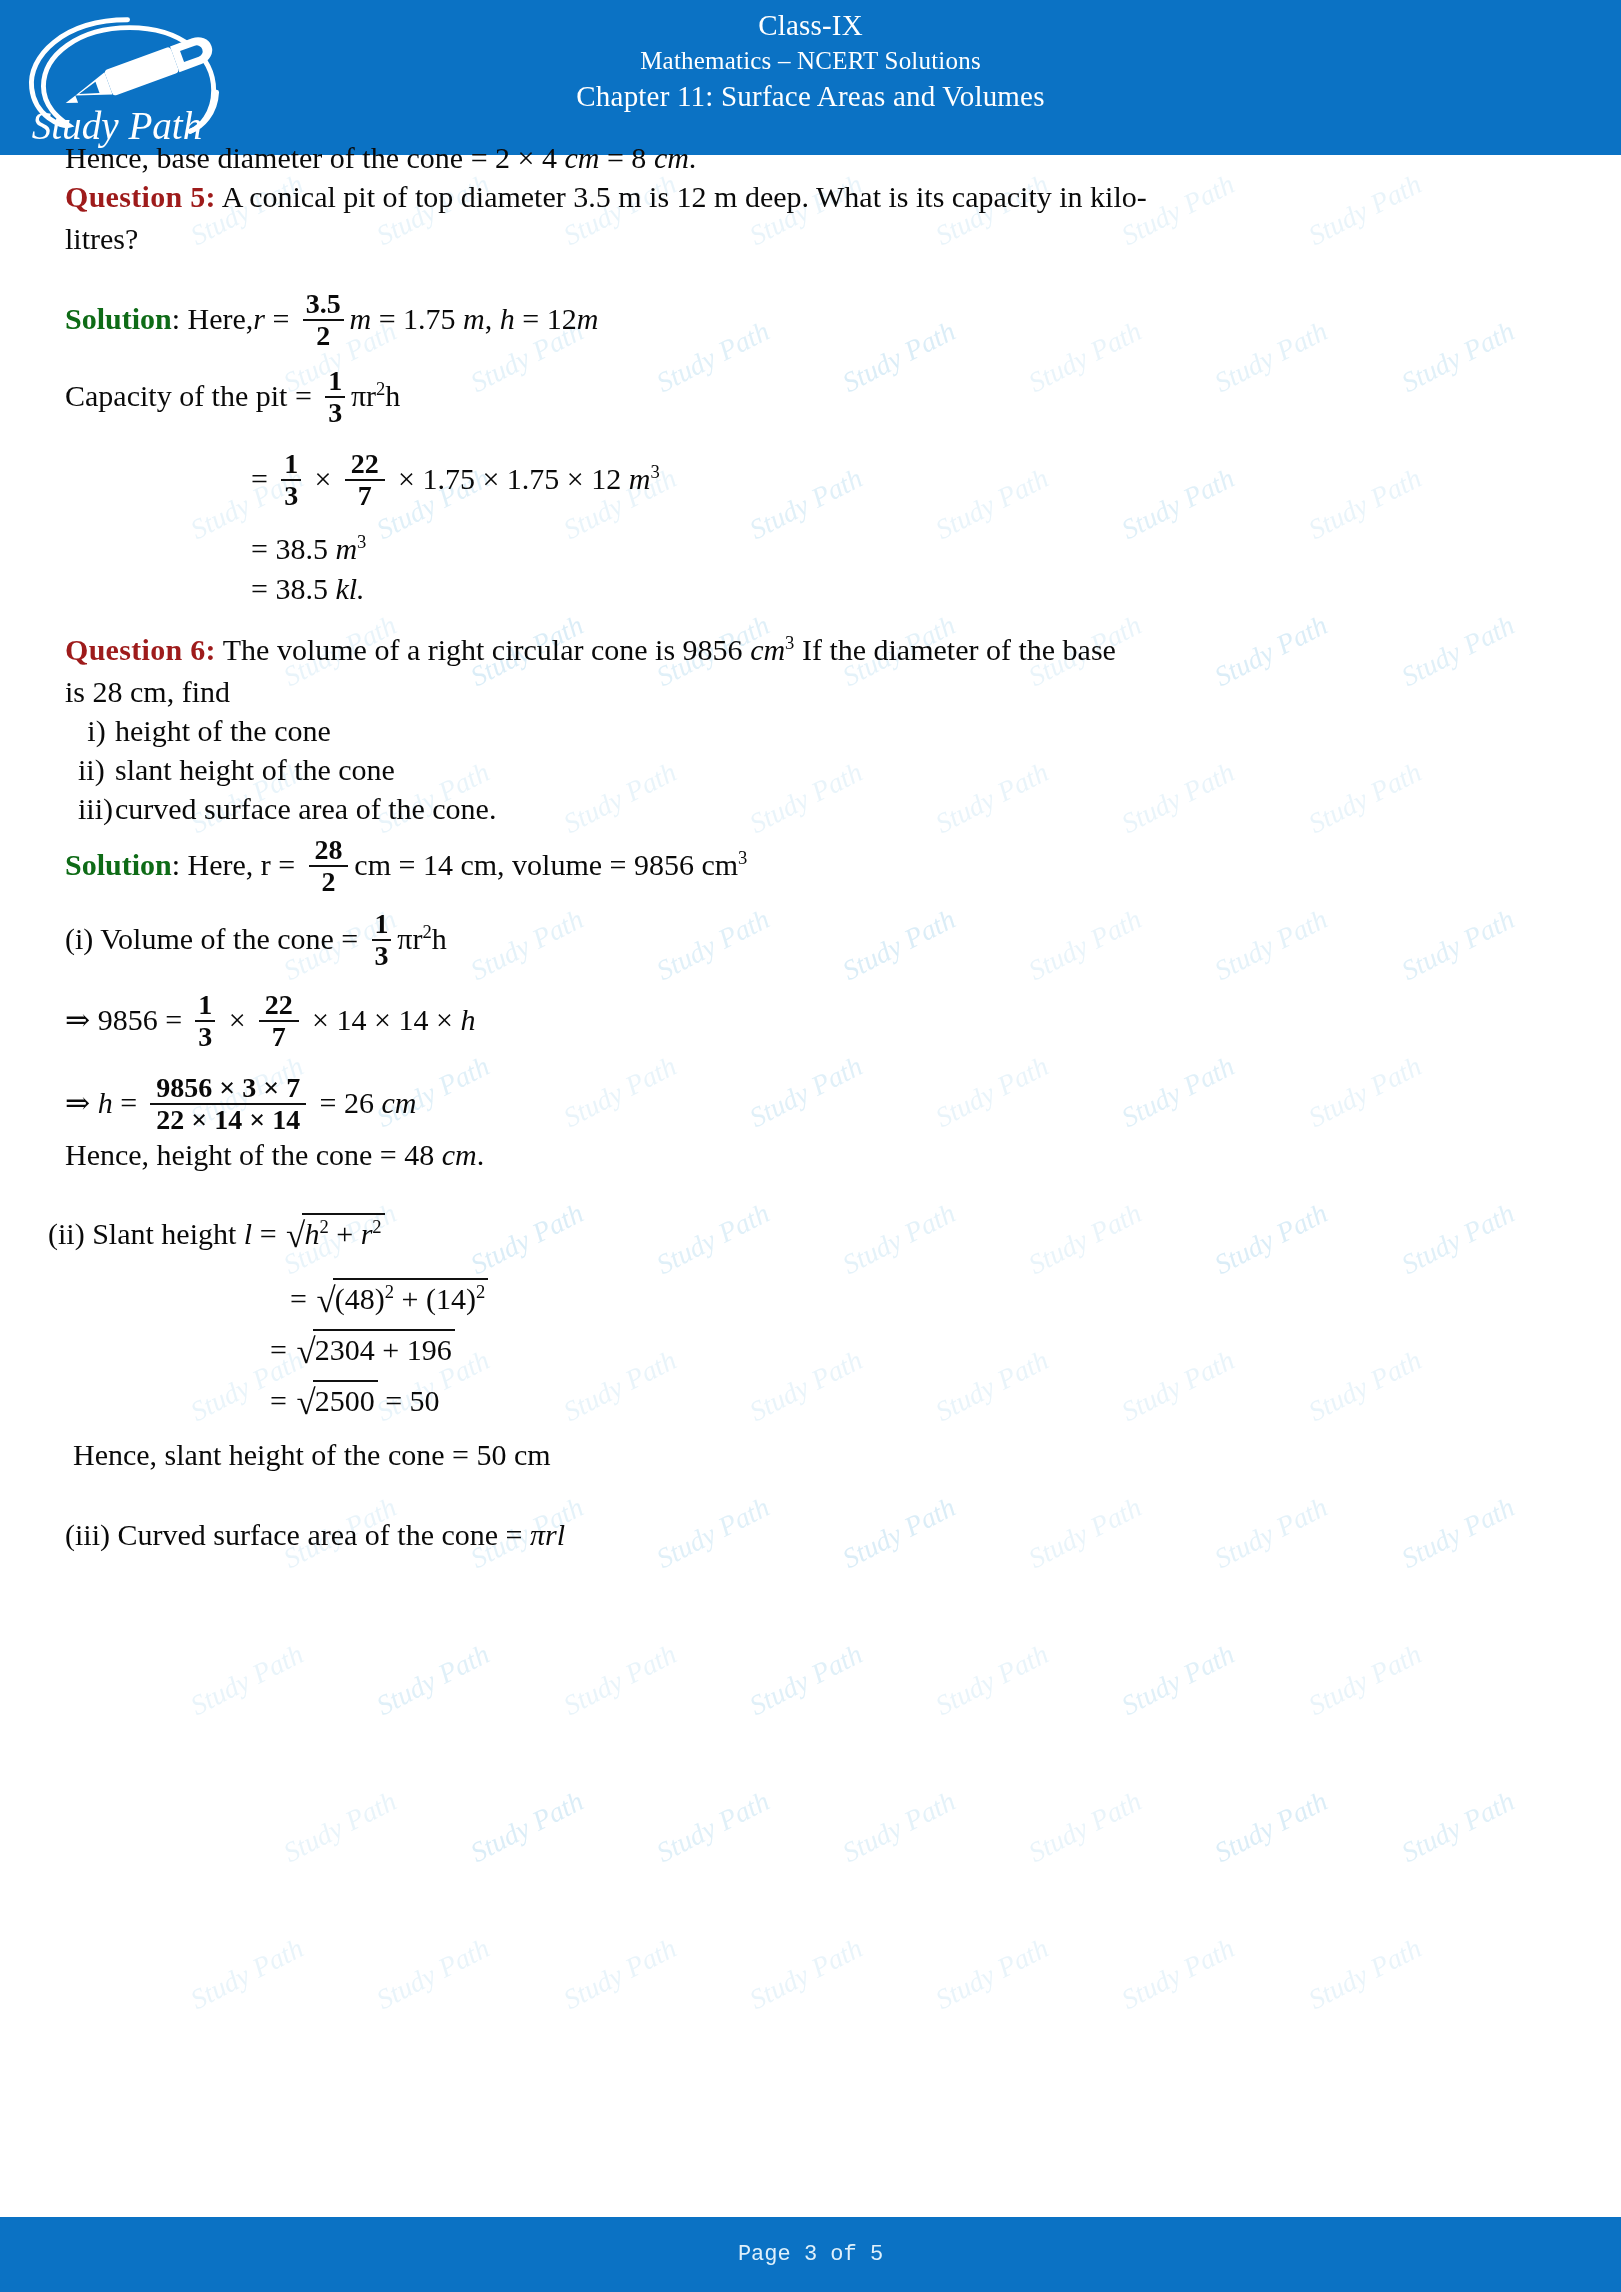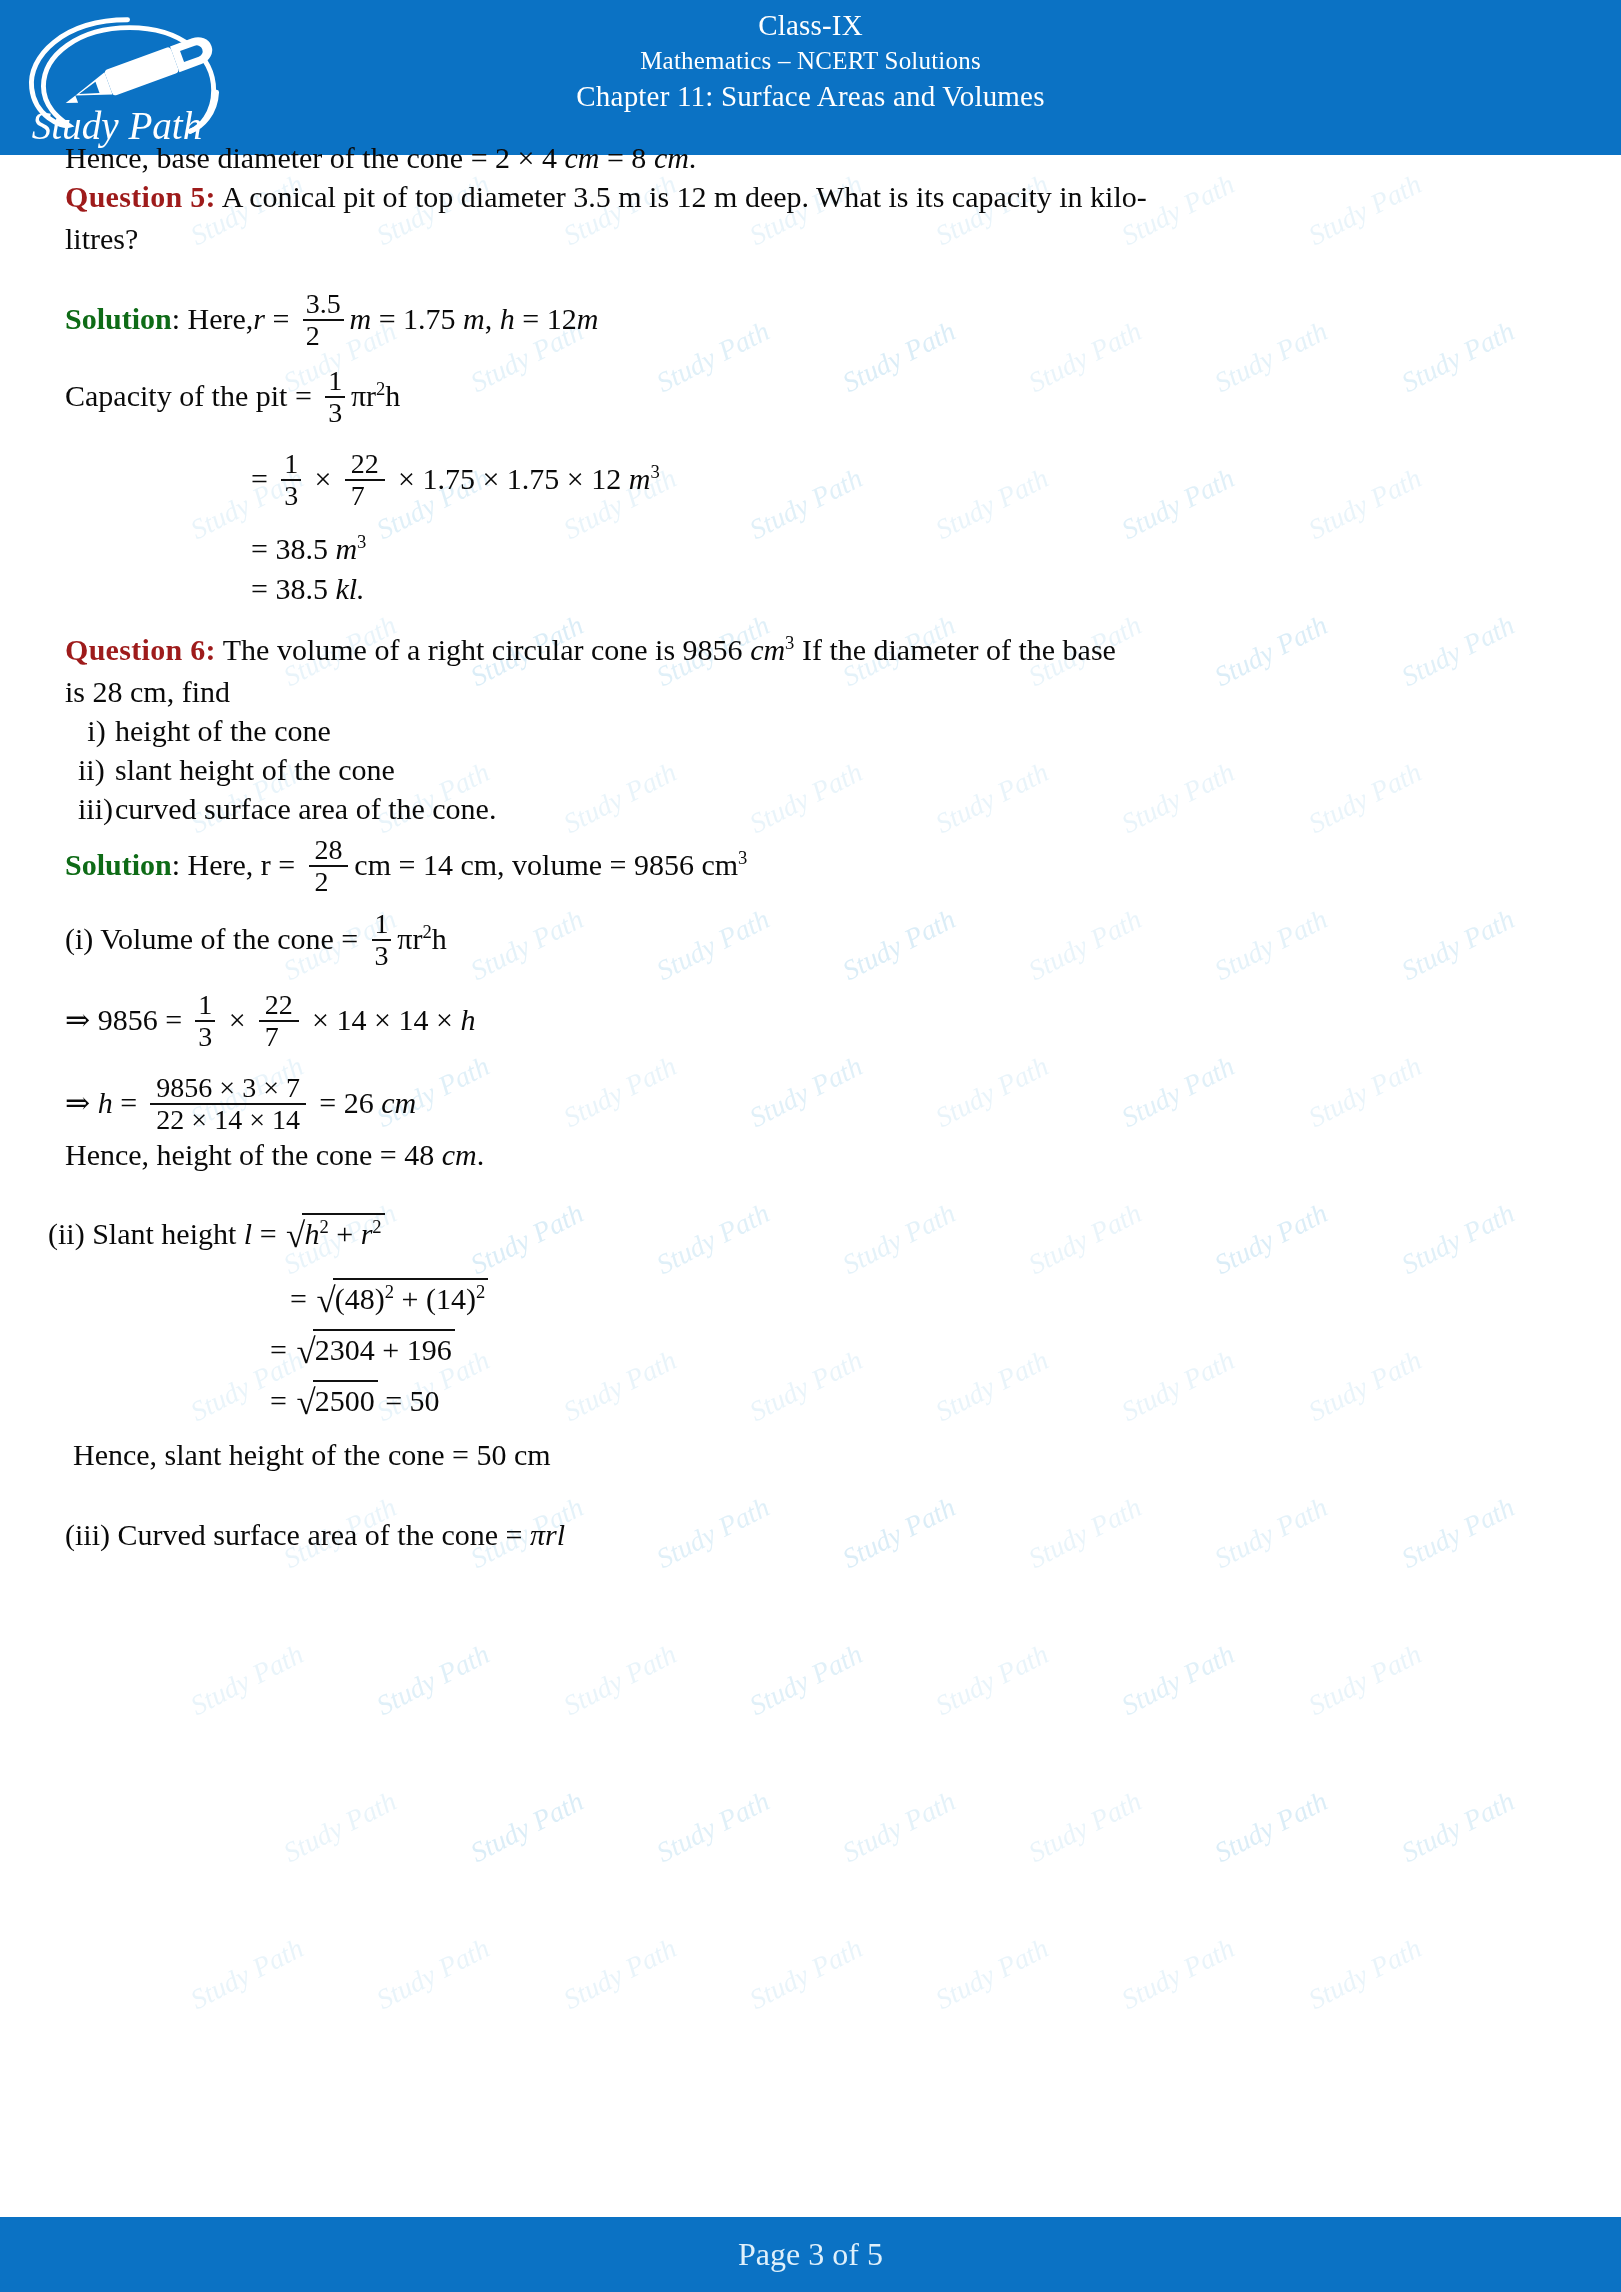--- a/index.html
+++ b/index.html
@@ -35,23 +35,23 @@
   .hdr3{font-size:29px;}
 
   
   .footer{
     position:absolute;left:0;top:2217px;width:1621px;height:75px;
     background:#0b72c4;
     color:#dff0fb;
     text-align:center;
   }
   .footer .ftxt{
-    font-size:32px;
+    font-size:22px;
     line-height:75px;
-    font-family:Liberation Serif, serif;
+    font-family:Liberation Mono, monospace;
   }
 
   
   .wm-layer{
     position:absolute;left:0;top:155px;width:1621px;height:2062px;
     overflow:hidden;pointer-events:none;z-index:0;
   }
   .wm{
     position:absolute;
     color:#d8ecf7;
@@ -77,23 +77,25 @@
   }
   .qlabel{color:#9e1b1b;font-weight:bold;letter-spacing:0.3px;}
   .slabel{color:#0e6b16;font-weight:bold;}
   .it{font-style:italic;}
   sup{font-size:.62em;vertical-align:super;line-height:0;}
 
   
   .frac{
     display:inline-block;
     vertical-align:middle;
+    text-align:center;
     margin:0 5.9px;
     position:relative;
     top:-2px;
+    font-weight:bold;
   }
   .frac .num{display:block;font-size:28px;line-height:1.02;padding:0 2.9px;}
   .frac .den{display:block;font-size:28px;line-height:1.05;padding:0 2.9px;
              border-top:2px solid #111;}
 
   .frac-wide .num,.frac-wide .den{padding:0 5.9px;}
 
   
   .rad{display:inline-block;position:relative;padding-left:2px;white-space:nowrap;}
   .rad > .sym{font-size:35px;display:inline-block;vertical-align:-2.9px;}

